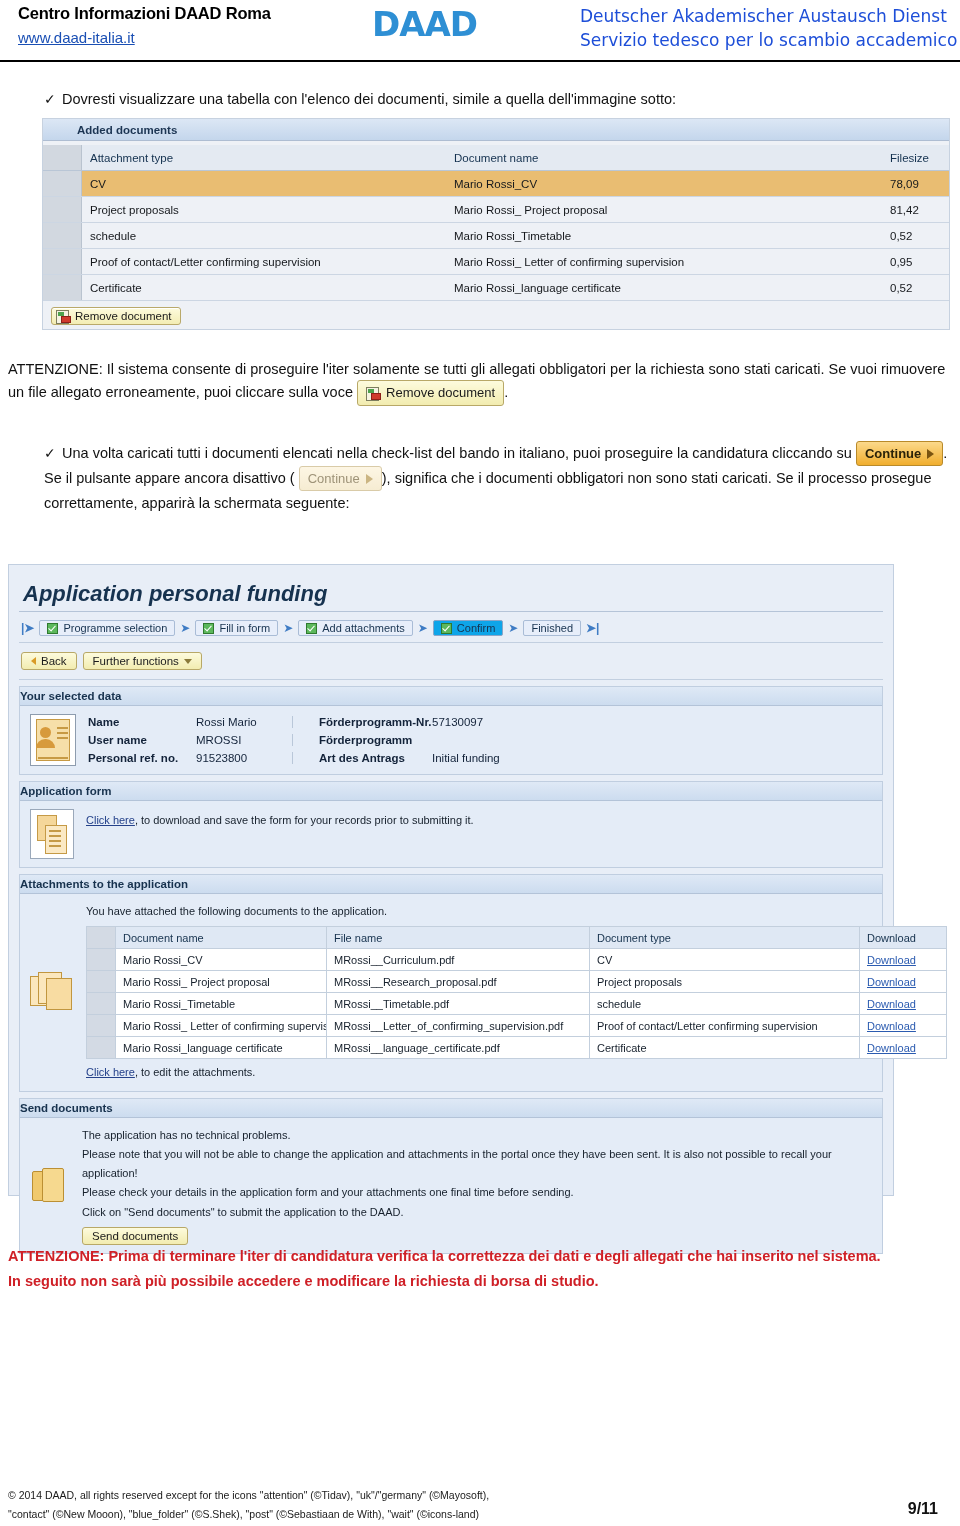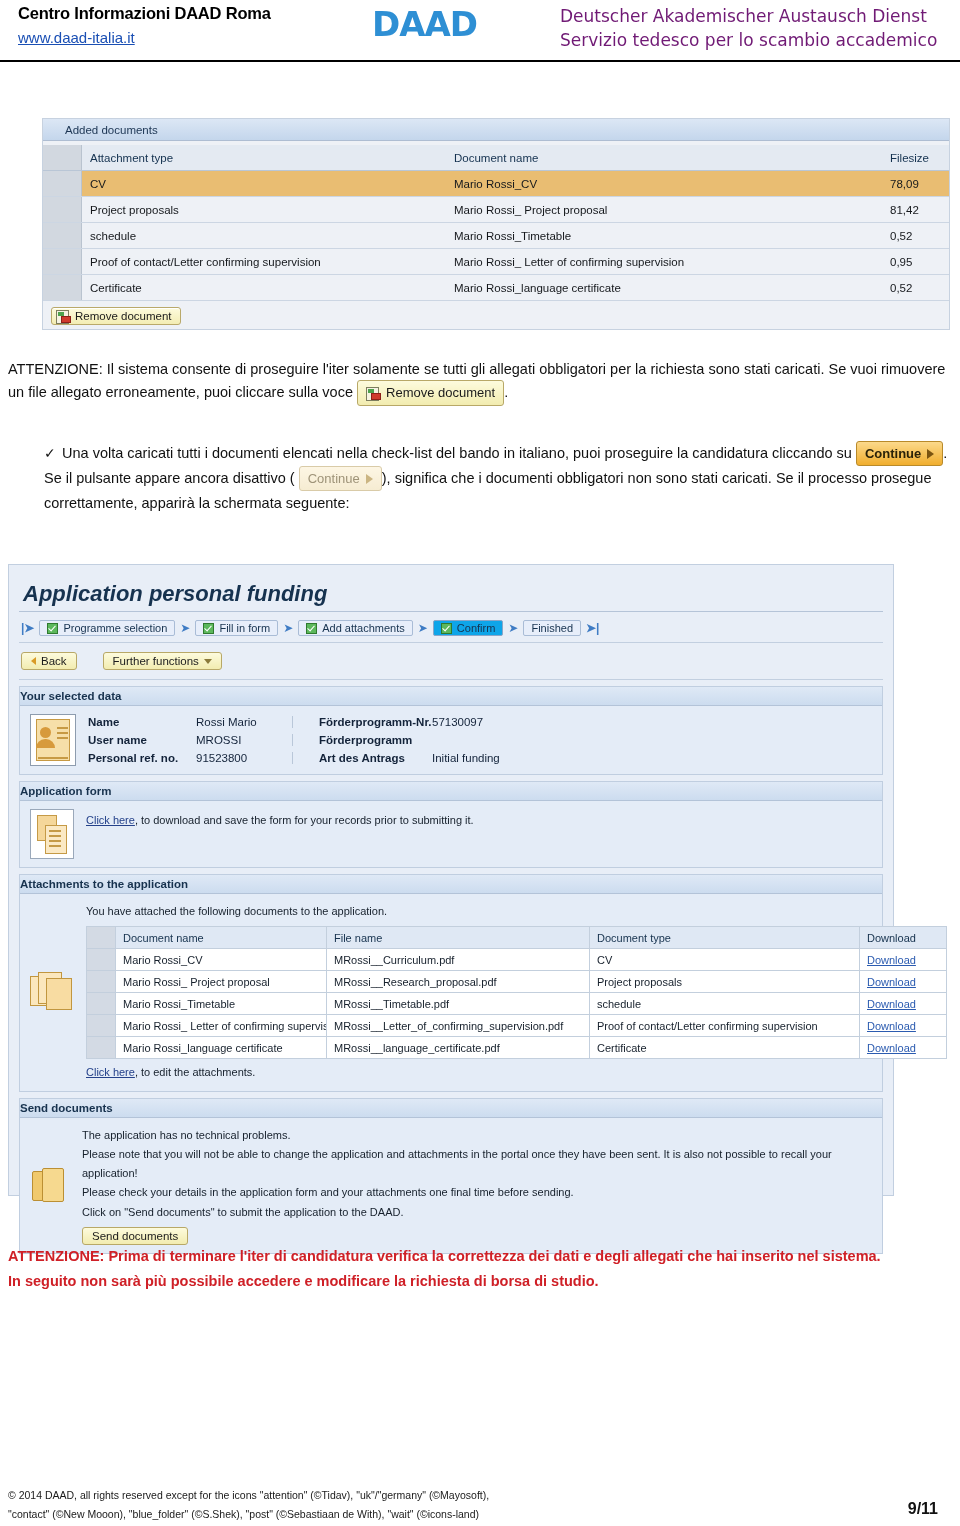--- a/index.html
+++ b/index.html
@@ -10,33 +10,33 @@
   }
   .page{position:relative;width:960px;height:1526px;}
 
   
   .hdr{position:absolute;left:0;top:0;width:960px;height:62px;}
   .hdr-left{position:absolute;left:18px;top:4px;}
   .hdr-title{font-size:16.5px;font-weight:bold;letter-spacing:-.2px;white-space:nowrap;}
   .hdr-url{font-size:15px;color:#1a4fb4;text-decoration:underline;margin-top:6px;display:block;white-space:nowrap;}
   .daad-logo{position:absolute;left:372px;top:4px;font-size:34px;font-weight:bold;color:#2e8fd4;letter-spacing:-1px;font-family:"DejaVu Sans",sans-serif;}
   .hdr-right{position:absolute;left:560px;top:4px;line-height:1.42;}
-  .hdr-right div{font-size:17px;color:#701a75;white-space:nowrap;font-family:"DejaVu Sans",sans-serif;}
+  .hdr-right div{font-size:17px;color:#1d4ed8;white-space:nowrap;font-family:"DejaVu Sans",sans-serif;margin-left:20px;}
   .hdr-rule{position:absolute;left:0;top:60px;width:960px;height:2px;background:#000;}
 
   
   .txt{font-size:14.5px;line-height:1.62;color:#111;}
   .tick{display:inline-block;width:18px;color:#111;font-size:14px;}
 
   
   .shot1{position:absolute;left:42px;top:118px;width:906px;height:210px;
          background:#eef1f6;border:1px solid #c7d2e0;}
   .sap-bar{height:21px;background:linear-gradient(#dce7f5,#c4d6ec);
            border-bottom:1px solid #aebdd2;display:flex;align-items:center;
-           padding-left:22px;font-size:11.5px;font-weight:normal;color:#1c3553;}
+           padding-left:34px;font-size:11.5px;font-weight:bold;color:#1c3553;}
   .tbl1{width:100%;border-collapse:collapse;table-layout:fixed;margin-top:4px;}
   .tbl1 th,.tbl1 td{font-size:11.5px;font-weight:normal;text-align:left;
            padding:4px 8px;border-bottom:1px solid #ccd6e3;color:#15181c;height:17px;}
   .tbl1 th{background:#e4eaf2;border-bottom:1px solid #b9c6d6;color:#14314f;}
   .tbl1 .sel{background:#e9bd72;}
   .tbl1 .gutter{width:22px;background:#d2d8e0;border-right:1px solid #b9c3cf;}
   .tbl1 .c1{width:348px;} .tbl1 .c2{width:420px;}
   .btn-sap{display:inline-flex;align-items:center;gap:5px;
      background:linear-gradient(#fdfbdd,#f3edb4);border:1px solid #b9a96a;
      border-radius:3px;padding:2px 8px 2px 4px;font-size:11.5px;color:#1b1b1b;
@@ -56,21 +56,21 @@
   .steps{display:flex;align-items:center;gap:5px;padding:8px 12px 6px 12px;}
   .step{display:inline-flex;align-items:center;gap:5px;background:#e7eefa;
         border:1px solid #a9bcd6;border-radius:2px;padding:1px 7px;font-size:11px;color:#16324f;}
   .step.cur{background:#0ea5e9;border-color:#8aa6c8;}
   .cbx{width:9px;height:9px;background:#5cb85c;border:1px solid #2f7a2f;position:relative;display:inline-block;}
   .cbx::after{content:"";position:absolute;left:2px;top:0px;width:3px;height:6px;
         border:solid #fff;border-width:0 1.5px 1.5px 0;transform:rotate(42deg);}
   .arw{color:#3f7cc4;font-size:12px;}
   .endbar{color:#3f7cc4;font-size:12px;font-weight:bold;}
   .s2-sep{margin:0 10px;height:1px;background:#c2cfe0;}
-  .s2-toolbar{padding:9px 12px;display:flex;gap:26px;align-items:center;}
+  .s2-toolbar{padding:9px 12px;display:flex;gap:6px;align-items:center;}
   .btn-y{display:inline-flex;align-items:center;gap:5px;
      background:linear-gradient(#fdfbdd,#f2ecb0);border:1px solid #b8a867;
      border-radius:3px;padding:2px 9px;font-size:11.5px;color:#1b1b1b;}
   .tri-l{width:0;height:0;border-top:4px solid transparent;border-bottom:4px solid transparent;border-right:5px solid #d99b26;}
   .tri-d{width:0;height:0;border-left:4px solid transparent;border-right:4px solid transparent;border-top:5px solid #8a7a3a;}
 
   .panel{margin:6px 10px 0 10px;background:#dfe8f4;border:1px solid #c0cee0;}
   .panel-hd{height:18px;background:linear-gradient(#dfe9f6,#ccdcef);
             border-bottom:1px solid #b3c3d8;display:flex;align-items:center;
             padding-left:0;font-size:11.5px;font-weight:bold;color:#17324e;}
@@ -147,20 +147,23 @@
       <a class="hdr-url" href="#">www.daad-italia.it</a>
     </div>
     <div class="daad-logo">DAAD</div>
     <div class="hdr-right">
       <div>Deutscher Akademischer Austausch Dienst</div>
       <div>Servizio tedesco per lo scambio accademico</div>
     </div>
     <div class="hdr-rule"></div>
   </div>
 
+  <div class="txt" style="position:absolute;left:44px;top:88px;width:900px;">
+    <span class="tick">✓</span><span>Dovresti visualizzare una tabella con l'elenco dei documenti, simile a quella dell'immagine sotto:</span>
+  </div>
 
   <div class="shot1">
     <div class="sap-bar">Added documents</div>
     <table class="tbl1">
       <thead>
         <tr>
           <th class="gutter"></th>
           <th class="c1">Attachment type</th>
           <th class="c2">Document name</th>
           <th>Filesize</th>

